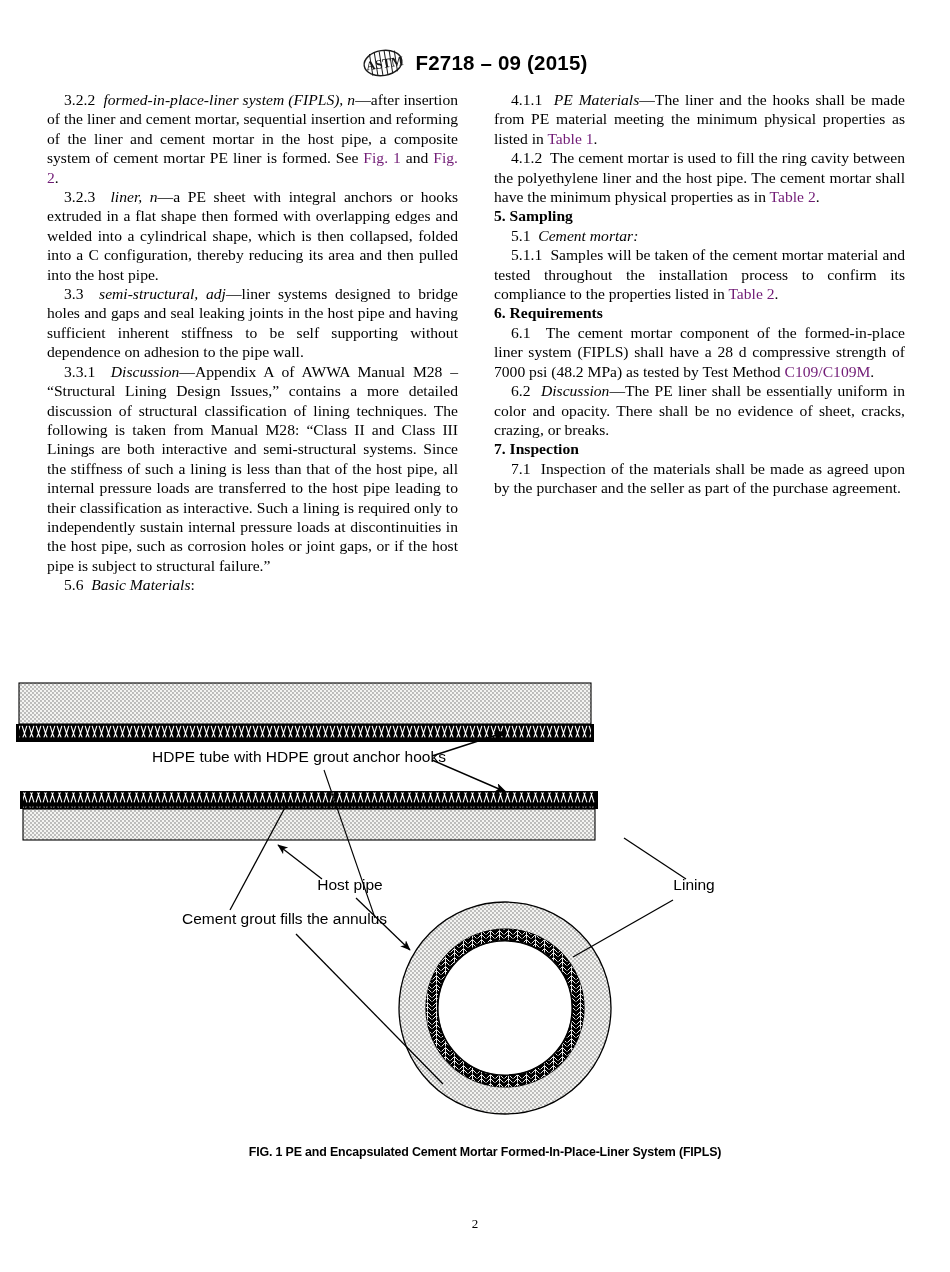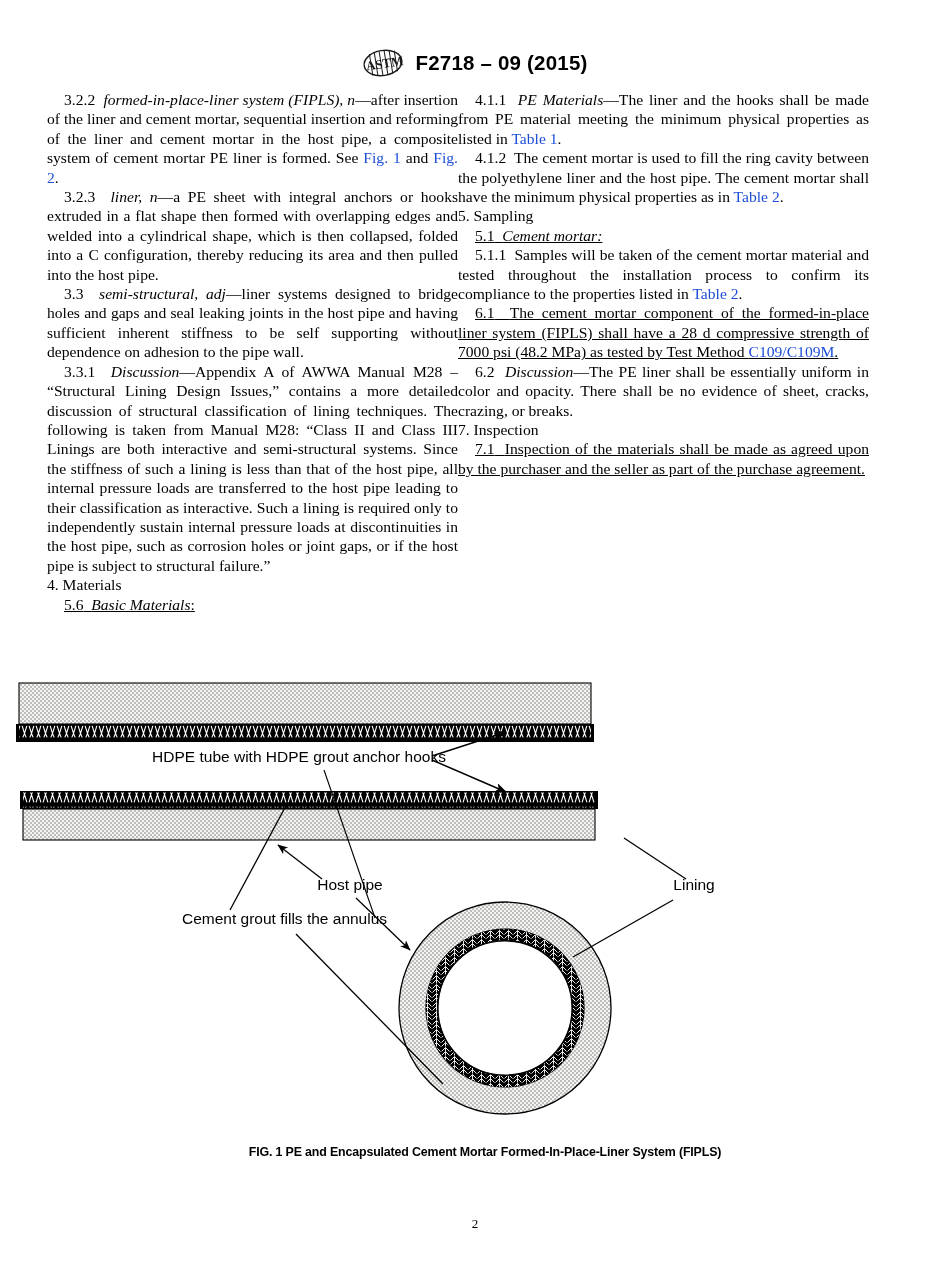--- a/index.html
+++ b/index.html
@@ -46,47 +46,48 @@
     white-space: nowrap;
   }
 
   
   .columns {
     position: absolute;
     top: 90px;
     left: 47px;
     width: 858px;
     display: flex;
+    gap: 36px;
   }
   .col {
     width: 411px;
   }
   p.para {
     margin: 0 0 0 0;
     font-size: 15.6px;
     line-height: 19.4px;
     text-align: justify;
     text-justify: inter-word;
     text-indent: 17px;
     hyphens: manual;
   }
   h3.section {
     font-family: "Liberation Serif", "DejaVu Serif", serif;
-    font-weight: normal;
+    font-weight: bold;
     font-size: 15.6px;
     line-height: 19.4px;
     margin: 0;
     text-indent: 0;
   }
   .sp-before { margin-top: 11px; }
   .sp-head { margin-top: 14px; }
-  .sp-after-head { margin-top: 9px; text-decoration: underline; }
+  .sp-after-head { margin-top: 9px; }
   i, .it { font-style: italic; }
   .ref {
-    color: #1d4ed8;
+    color: #701a75;
   }
 
   
   .figure {
     position: absolute;
     top: 660px;
     left: 0;
     width: 950px;
     height: 520px;
   }
@@ -146,38 +147,38 @@
     <div class="col">
 
       <p class="para"><span>3.2.2</span>&nbsp; <i>formed-in-place-liner system (FIPLS), n</i><span>—</span><span>after insertion of the liner and cement mortar, sequential insertion and reforming of the liner and cement mortar in the host pipe, a composite system of cement mortar PE liner is formed. See </span><span class="ref">Fig. 1</span><span> and </span><span class="ref">Fig. 2</span><span>.</span></p>
 
       <p class="para sp-before"><span>3.2.3</span>&nbsp; <i>liner, n</i><span>—</span><span>a PE sheet with integral anchors or hooks extruded in a flat shape then formed with overlapping edges and welded into a cylindrical shape, which is then collapsed, folded into a C configuration, thereby reducing its area and then pulled into the host pipe.</span></p>
 
       <p class="para sp-before"><span>3.3</span>&nbsp; <i>semi-structural, adj</i><span>—</span><span>liner systems designed to bridge holes and gaps and seal leaking joints in the host pipe and having sufficient inherent stiffness to be self supporting without dependence on adhesion to the pipe wall.</span></p>
 
       <p class="para sp-before"><span>3.3.1</span>&nbsp; <i>Discussion</i><span>—</span><span>Appendix A of AWWA Manual M28 – “Structural Lining Design Issues,” contains a more detailed discussion of structural classification of lining techniques. The following is taken from Manual M28: “Class II and Class III Linings are both interactive and semi-structural systems. Since the stiffness of such a lining is less than that of the host pipe, all internal pressure loads are transferred to the host pipe leading to their classification as interactive. Such a lining is required only to independently sustain internal pressure loads at discontinuities in the host pipe, such as corrosion holes or joint gaps, or if the host pipe is subject to structural failure.”</span></p>
 
-      <h3 class="section sp-head">4.  Materials</h3>
 
       <p class="para sp-after-head"><span>5.6</span>&nbsp; <i>Basic Materials</i><span>:</span></p>
 
     </div>
 
     <div class="col">
 
       <p class="para"><span>4.1.1</span>&nbsp; <i>PE Materials</i><span>—</span><span>The liner and the hooks shall be made from PE material meeting the minimum physical properties as listed in </span><span class="ref">Table 1</span><span>.</span></p>
 
       <p class="para sp-before"><span>4.1.2</span>&nbsp; <span>The cement mortar is used to fill the ring cavity between the polyethylene liner and the host pipe. The cement mortar shall have the minimum physical properties as in </span><span class="ref">Table 2</span><span>.</span></p>
 
       <h3 class="section sp-head">5.  Sampling</h3>
 
       <p class="para sp-after-head"><span>5.1</span>&nbsp; <i>Cement mortar:</i></p>
 
       <p class="para sp-before"><span>5.1.1</span>&nbsp; <span>Samples will be taken of the cement mortar material and tested throughout the installation process to confirm its compliance to the properties listed in </span><span class="ref">Table 2</span><span>.</span></p>
 
+      <h3 class="section sp-head">6.  Requirements</h3>
 
       <p class="para sp-after-head"><span>6.1</span>&nbsp; <span>The cement mortar component of the formed-in-place liner system (FIPLS) shall have a 28 d compressive strength of 7000 psi (48.2 MPa) as tested by Test Method </span><span class="ref">C109/C109M</span><span>.</span></p>
 
       <p class="para sp-before"><span>6.2</span>&nbsp; <i>Discussion</i><span>—</span><span>The PE liner shall be essentially uniform in color and opacity. There shall be no evidence of sheet, cracks, crazing, or breaks.</span></p>
 
       <h3 class="section sp-head">7.  Inspection</h3>
 
       <p class="para sp-after-head"><span>7.1</span>&nbsp; <span>Inspection of the materials shall be made as agreed upon by the purchaser and the seller as part of the purchase agreement.</span></p>
 
     </div>

